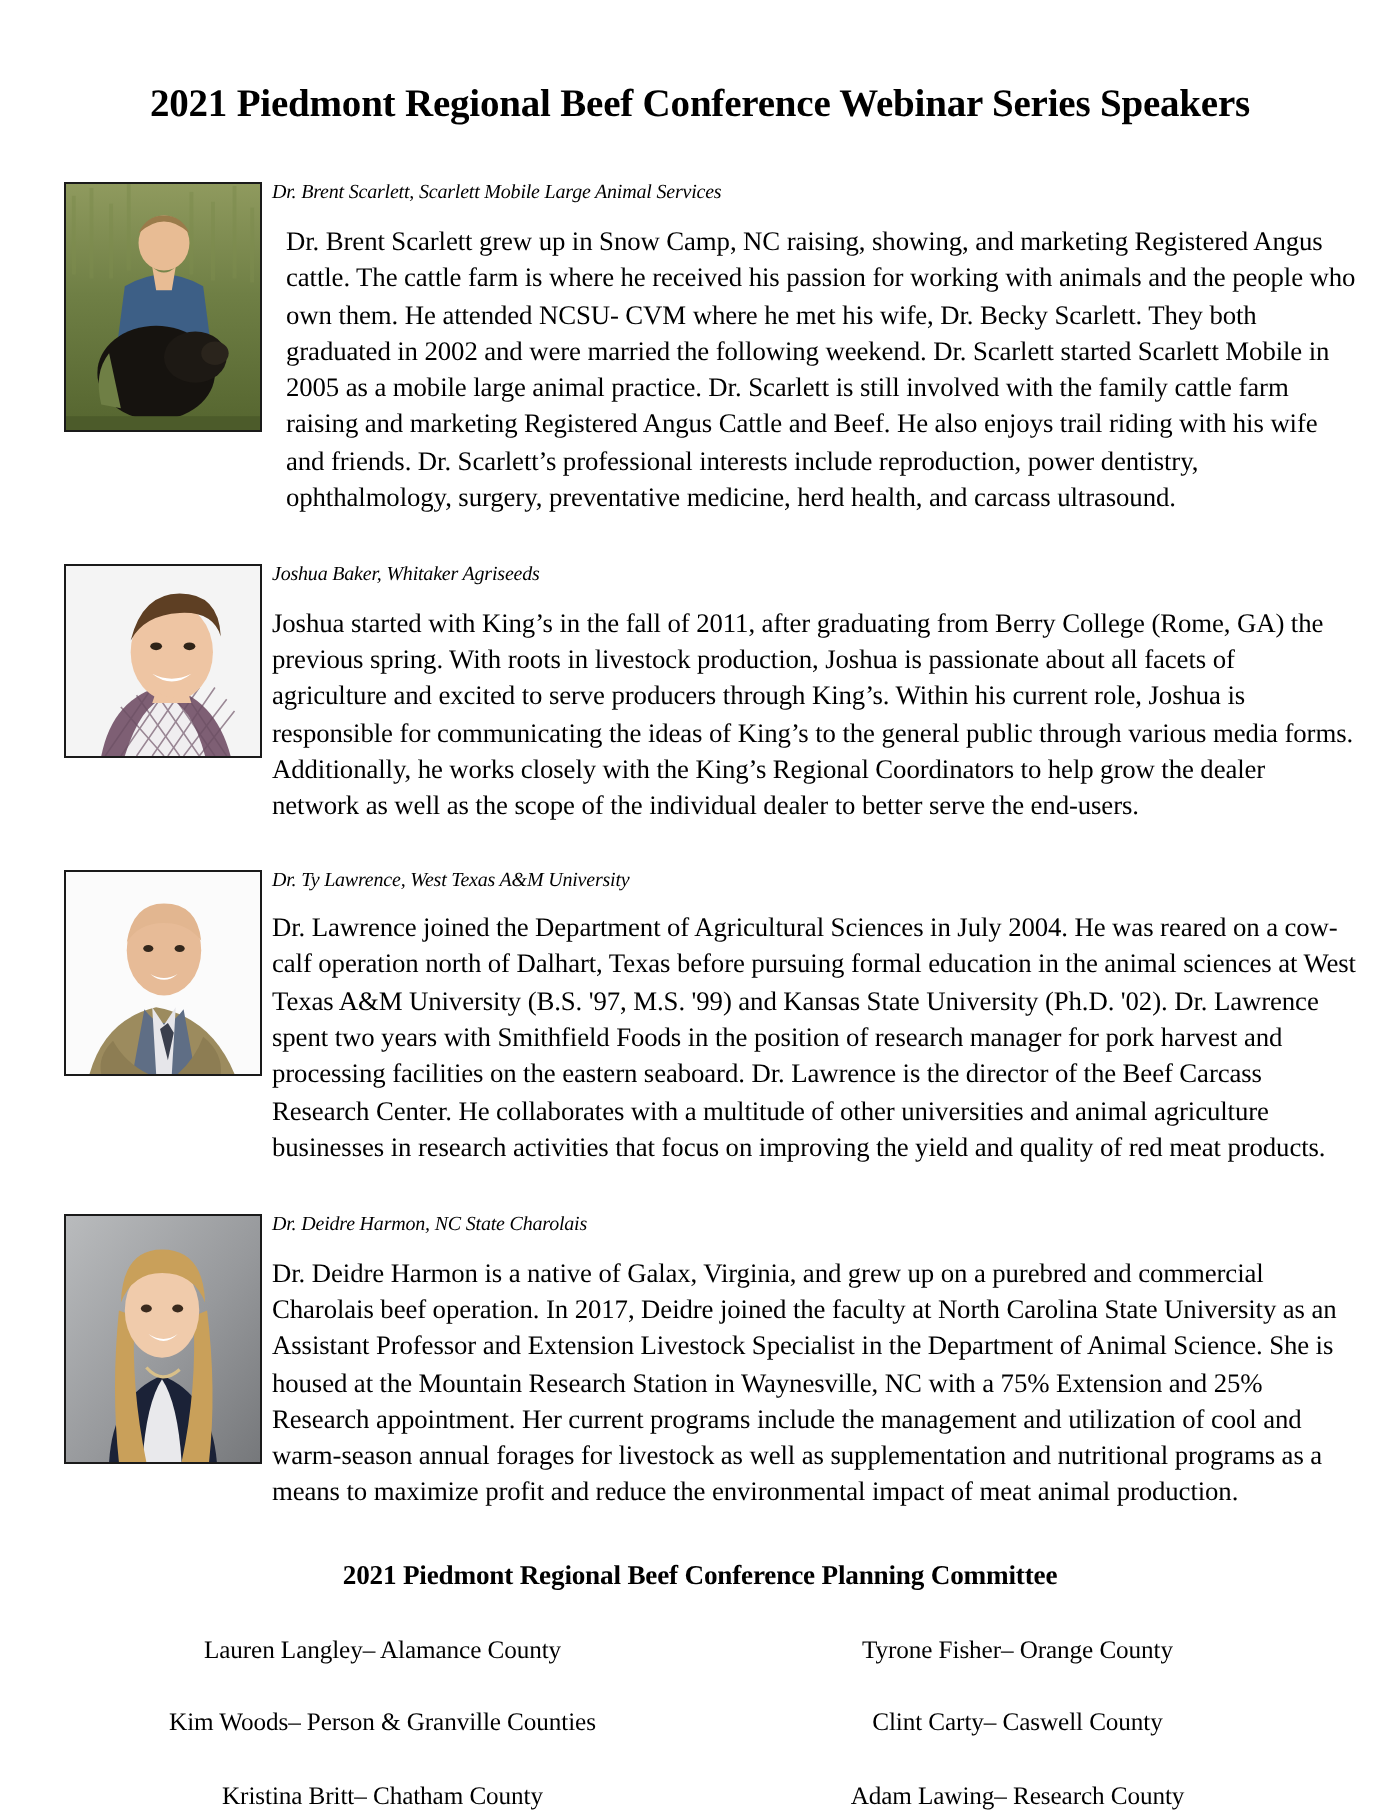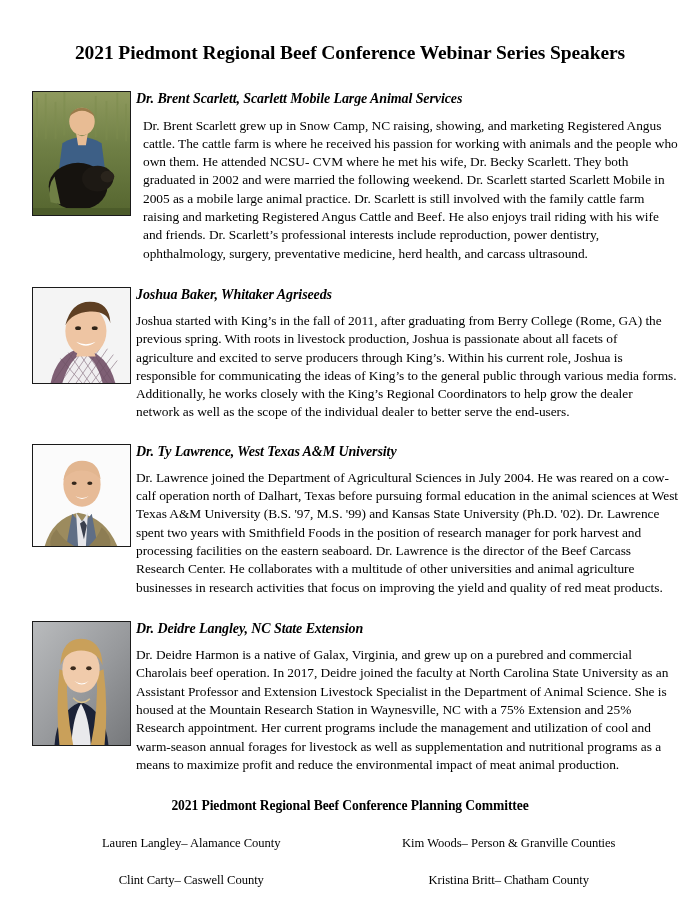--- a/index.html
+++ b/index.html
@@ -59,22 +59,22 @@
     position: relative;
   }
   .photo svg { display: block; width: 100%; height: 100%; }
 
   .text-col {
     flex: 1 1 auto;
     padding-left: 4px;
     min-width: 0;
   }
   .speaker-name {
-    font-size: 14px;
-    font-weight: bold;
+    font-size: 10px;
+    font-weight: normal;
     font-style: italic;
     margin: 0 0 9px 0;
     line-height: 1.15;
     letter-spacing: -0.1px;
   }
   .speaker-bio {
     font-size: 13.4px;
     line-height: 1.365;
     margin: 0;
     text-align: left;
@@ -239,31 +239,32 @@
             <ellipse cx="49" cy="48" rx="19" ry="24" fill="#f0cbab"></ellipse>
             <path d="M28 44 q1 -27 21 -27 q21 0 22 27 q-6 -15 -22 -15 q-15 0 -21 15 z" fill="#c9a05a"></path>
             <ellipse cx="41" cy="47" rx="2.8" ry="2" fill="#3a2a1d"></ellipse>
             <ellipse cx="57" cy="47" rx="2.8" ry="2" fill="#3a2a1d"></ellipse>
             <path d="M42 60 q8 7 15 0 q-7 5 -15 0 z" fill="#ffffff"></path>
             <path d="M41 77 q8 9 17 1" stroke="#d9c089" stroke-width="1.6" fill="none"></path>
           </svg>
         </div>
       </div>
       <div class="text-col">
-        <p class="speaker-name">Dr. Deidre Langley, NC State Extension</p>
+        <p class="speaker-name">Dr. Deidre Harmon, NC State Charolais</p>
         <p class="speaker-bio">Dr. Deidre Harmon is a native of Galax, Virginia, and grew up on a purebred and commercial Charolais beef operation.  In 2017, Deidre joined the faculty at North Carolina State University as an Assistant Professor and Extension Livestock Specialist in the Department of Animal Science.  She is housed at the Mountain Research Station in Waynesville, NC with a 75% Extension and 25% Research appointment. Her current programs include the management and utilization of cool and warm-season annual forages for livestock as well as supplementation and nutritional programs as a means to maximize profit and reduce the environmental impact of meat animal production.</p>
       </div>
     </div>
 
   </div>
 
   <div class="committee">
     <p class="committee-title">2021 Piedmont Regional Beef Conference Planning Committee</p>
     <div class="committee-grid">
       <div class="committee-cell">Lauren Langley– Alamance County</div>
+      <div class="committee-cell">Tyrone Fisher– Orange County</div>
       <div class="committee-cell">Kim Woods– Person &amp; Granville Counties</div>
       <div class="committee-cell">Clint Carty– Caswell County</div>
       <div class="committee-cell">Kristina Britt– Chatham County</div>
       <div class="committee-cell">Adam Lawing– Research County</div>
       <div class="committee-cell">Abby Whitaker– Rockingham County</div>
 
     </div>
   </div>
 
 </div>

